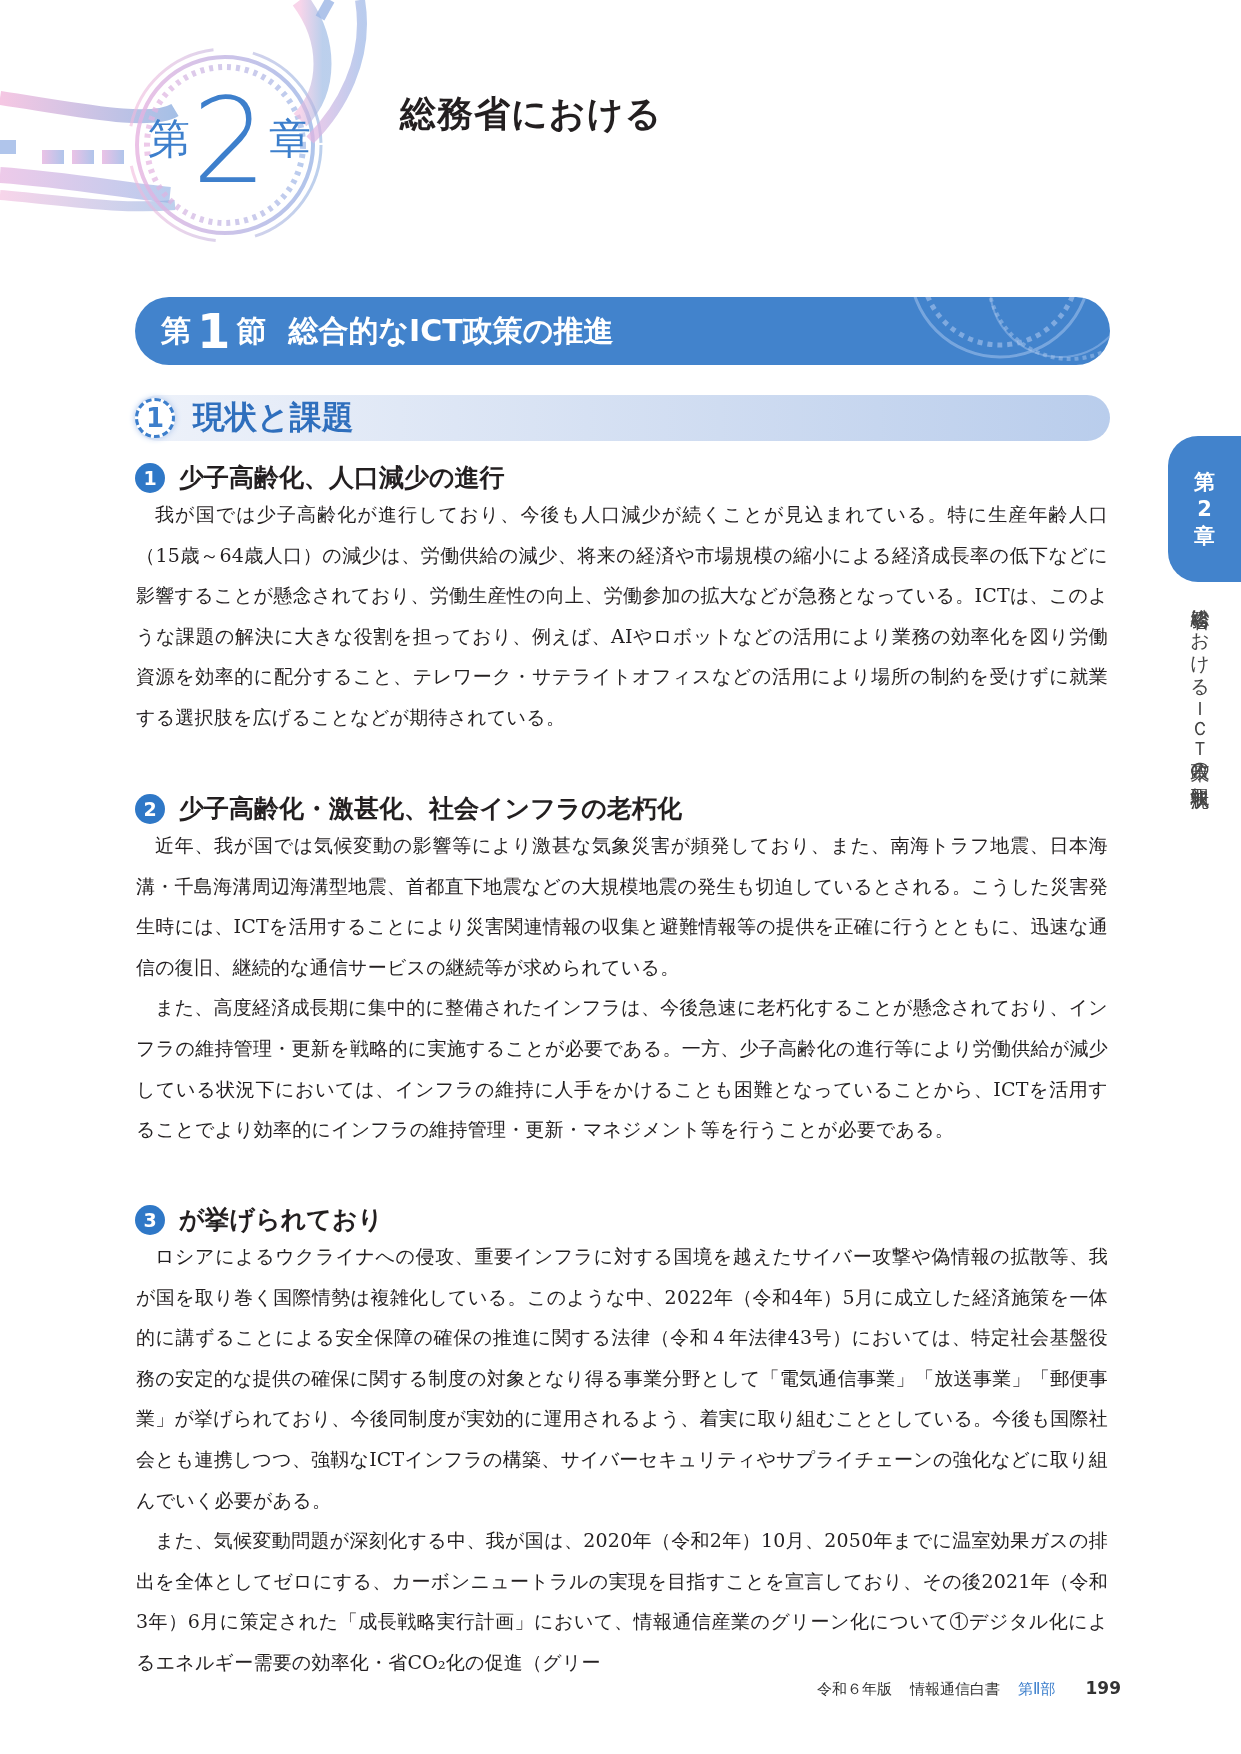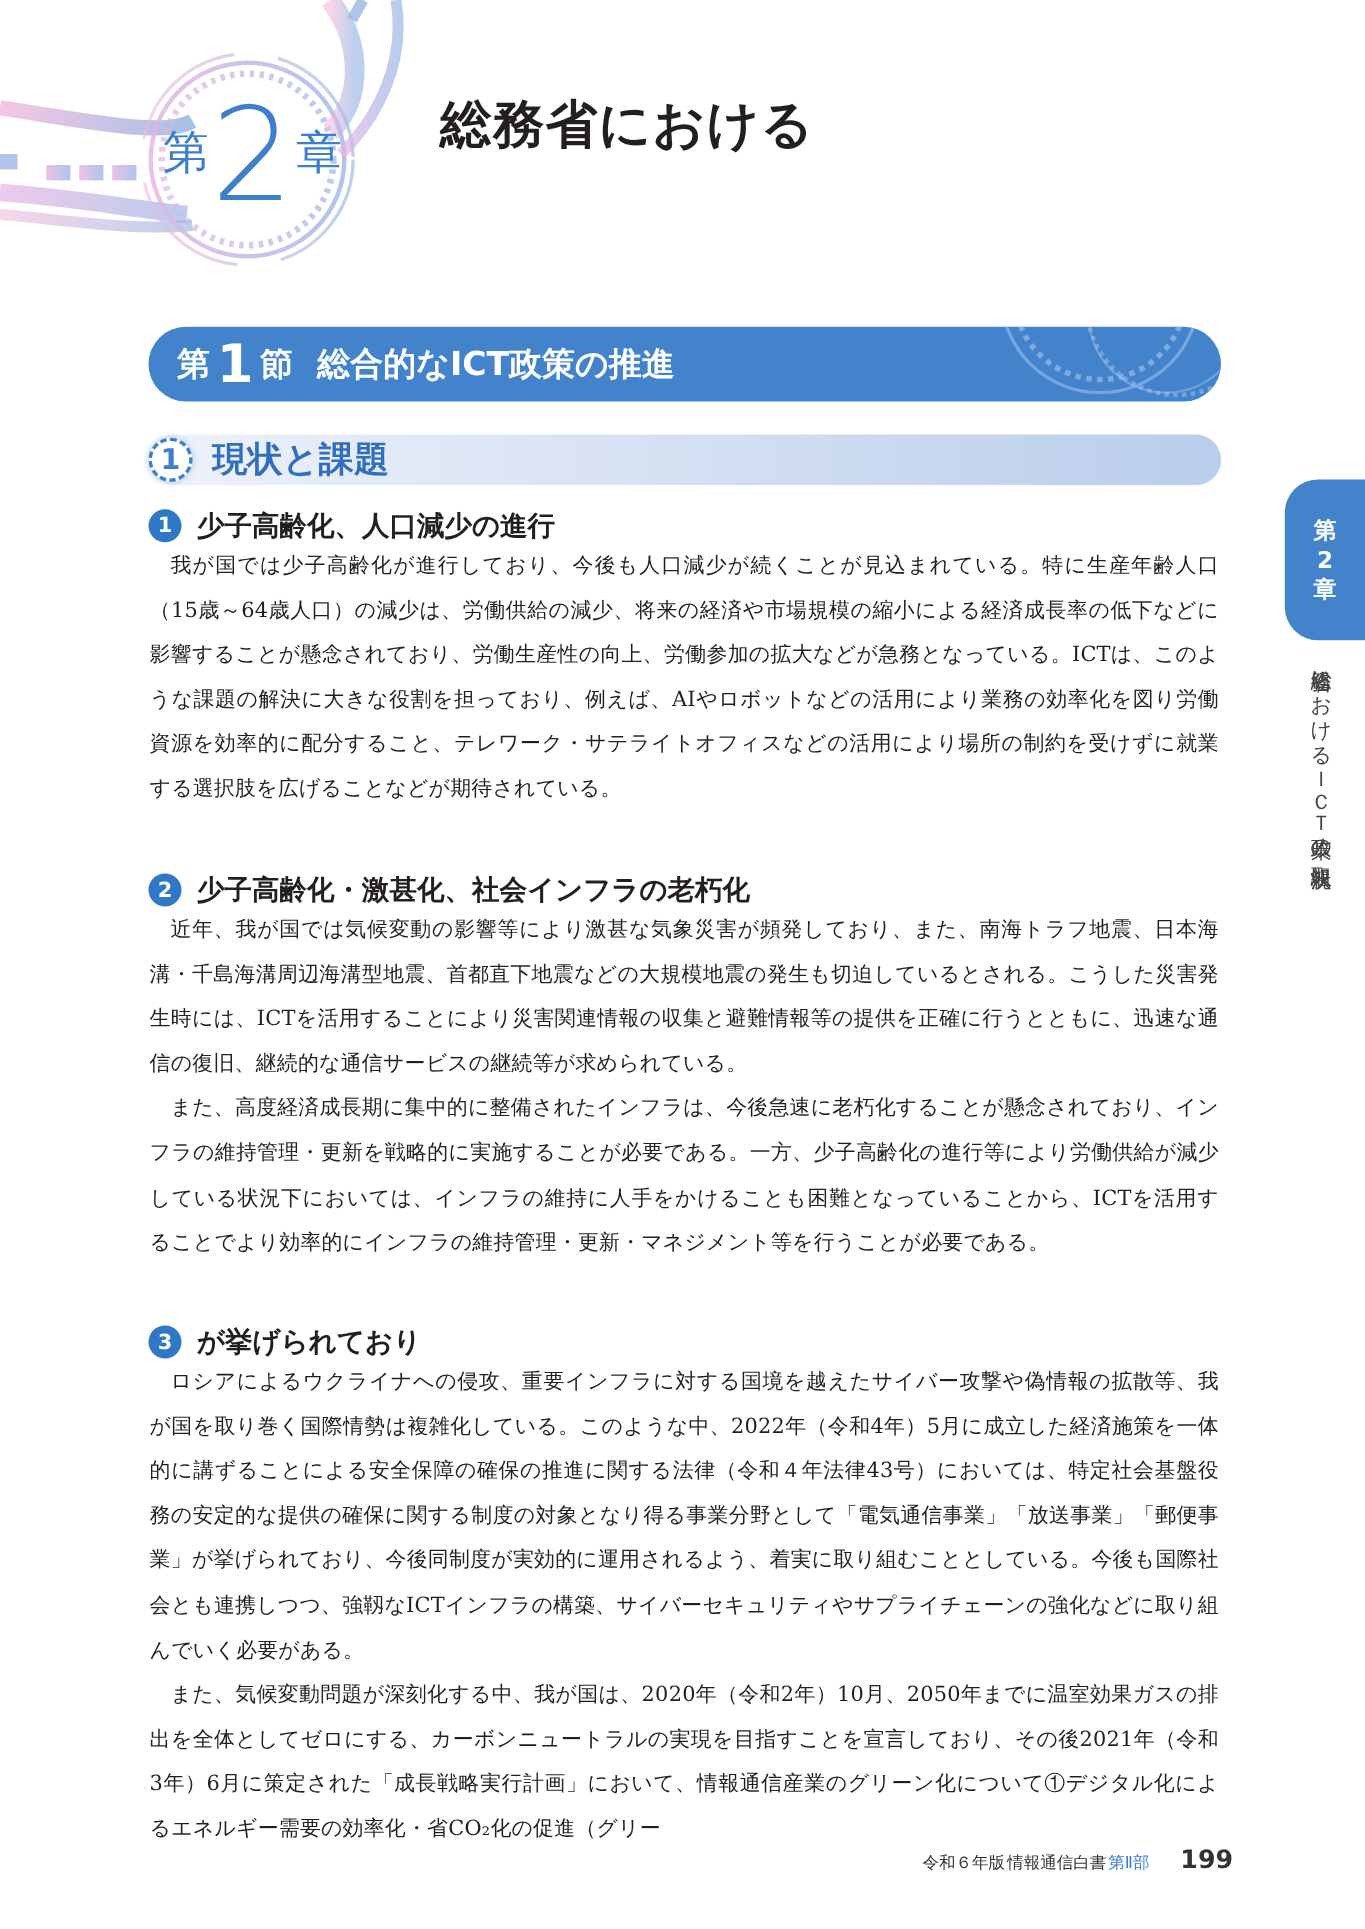--- a/index.html
+++ b/index.html
@@ -4,21 +4,21 @@
   <style>
     html, body { margin: 0; padding: 0; background: #ffffff; }
     body { width: 1241px; height: 1754px; position: relative; overflow: hidden;
       font-family: "DejaVu Serif", "Liberation Serif", serif; color: #231f20; }
     .deco { position: absolute; left: 0; top: 0; width: 420px; height: 260px; }
     .chapter-badge { position: absolute; left: 148px; top: 84px; height: 110px; display: flex; align-items: flex-end;
       color: #3d7fcc; font-family: "DejaVu Sans", "Liberation Sans", sans-serif; }
     .chapter-badge .kanji { font-size: 42px; line-height: 1; margin-bottom: 34px; }
     .chapter-badge .num { font-size: 118px; line-height: 0.9; margin: 0 2px; font-weight: 300; }
     .chapter-title { position: absolute; left: 400px; top: 82px; font-family: "DejaVu Sans", "Liberation Sans", sans-serif;
-      font-weight: bold; font-size: 47px; line-height: 64px; color: #231f20; letter-spacing: 1px; }
+      font-weight: bold; font-size: 36px; line-height: 64px; color: #231f20; letter-spacing: 1px; }
     .section-bar { position: absolute; left: 135px; top: 297px; width: 975px; height: 68px; border-radius: 34px;
       background: #4283cc; overflow: hidden; display: flex; align-items: center; }
     .section-bar .label { color: #fff; font-family: "DejaVu Sans", "Liberation Sans", sans-serif; font-weight: bold;
       font-size: 30px; margin-left: 26px; display: flex; align-items: center; position: relative; z-index: 2; }
     .section-bar .big { font-size: 48px; margin: 0 6px; }
     .section-bar .gap { width: 22px; }
     .section-bar svg { position: absolute; right: 0; top: 0; }
     .sub-bar { position: absolute; left: 135px; top: 395px; width: 975px; height: 46px; border-radius: 23px;
       background: linear-gradient(90deg, #eef2fa 0%, #cfdcf1 60%, #b9cdec 100%); display: flex; align-items: center; }
     .sub-bar .circ { width: 40px; height: 40px; border-radius: 50%; border: 3px dashed #3d7fcc; background: #fff;
@@ -32,23 +32,23 @@
       display: flex; align-items: center; justify-content: center; margin-right: 14px; }
     .para { position: absolute; left: 136px; width: 972px; font-size: 19px; line-height: 40.6px; text-align: justify;
       text-align-last: left; letter-spacing: 0.2px; }
     .para p { margin: 0; text-indent: 1em; }
     .side-tab { position: absolute; left: 1168px; top: 436px; width: 73px; height: 146px; border-radius: 30px 0 0 30px;
       background: #4283cc; color: #fff; font-family: "DejaVu Sans", "Liberation Sans", sans-serif; font-weight: bold;
       font-size: 21px; display: flex; flex-direction: column; align-items: center; justify-content: center; line-height: 27px; }
     .side-vertical { position: absolute; left: 1188px; top: 594px; writing-mode: vertical-rl; font-size: 19px;
       font-family: "DejaVu Sans", "Liberation Sans", sans-serif; color: #444; letter-spacing: 1px; }
     .footer { position: absolute; right: 120px; top: 1678px; font-family: "DejaVu Sans", "Liberation Sans", sans-serif;
-      font-size: 15px; color: #333; display: flex; gap: 2px; align-items: baseline; }
+      font-size: 15px; color: #333; display: flex; gap: 18px; align-items: baseline; }
     .footer .part { color: #3d7fcc; }
-    .footer .page { font-weight: bold; font-size: 23px; margin-left: 26px; }
+    .footer .page { font-weight: bold; font-size: 17px; margin-left: 12px; }
   </style>
 </head>
 <body>
 
 <svg class="deco" viewBox="0 0 420 260">
   <defs>
     <linearGradient id="g1" x1="0" x2="1">
       <stop offset="0" stop-color="#f3b9dc"></stop>
         <stop offset="1" stop-color="#8fb0e0"></stop>
     </linearGradient>

